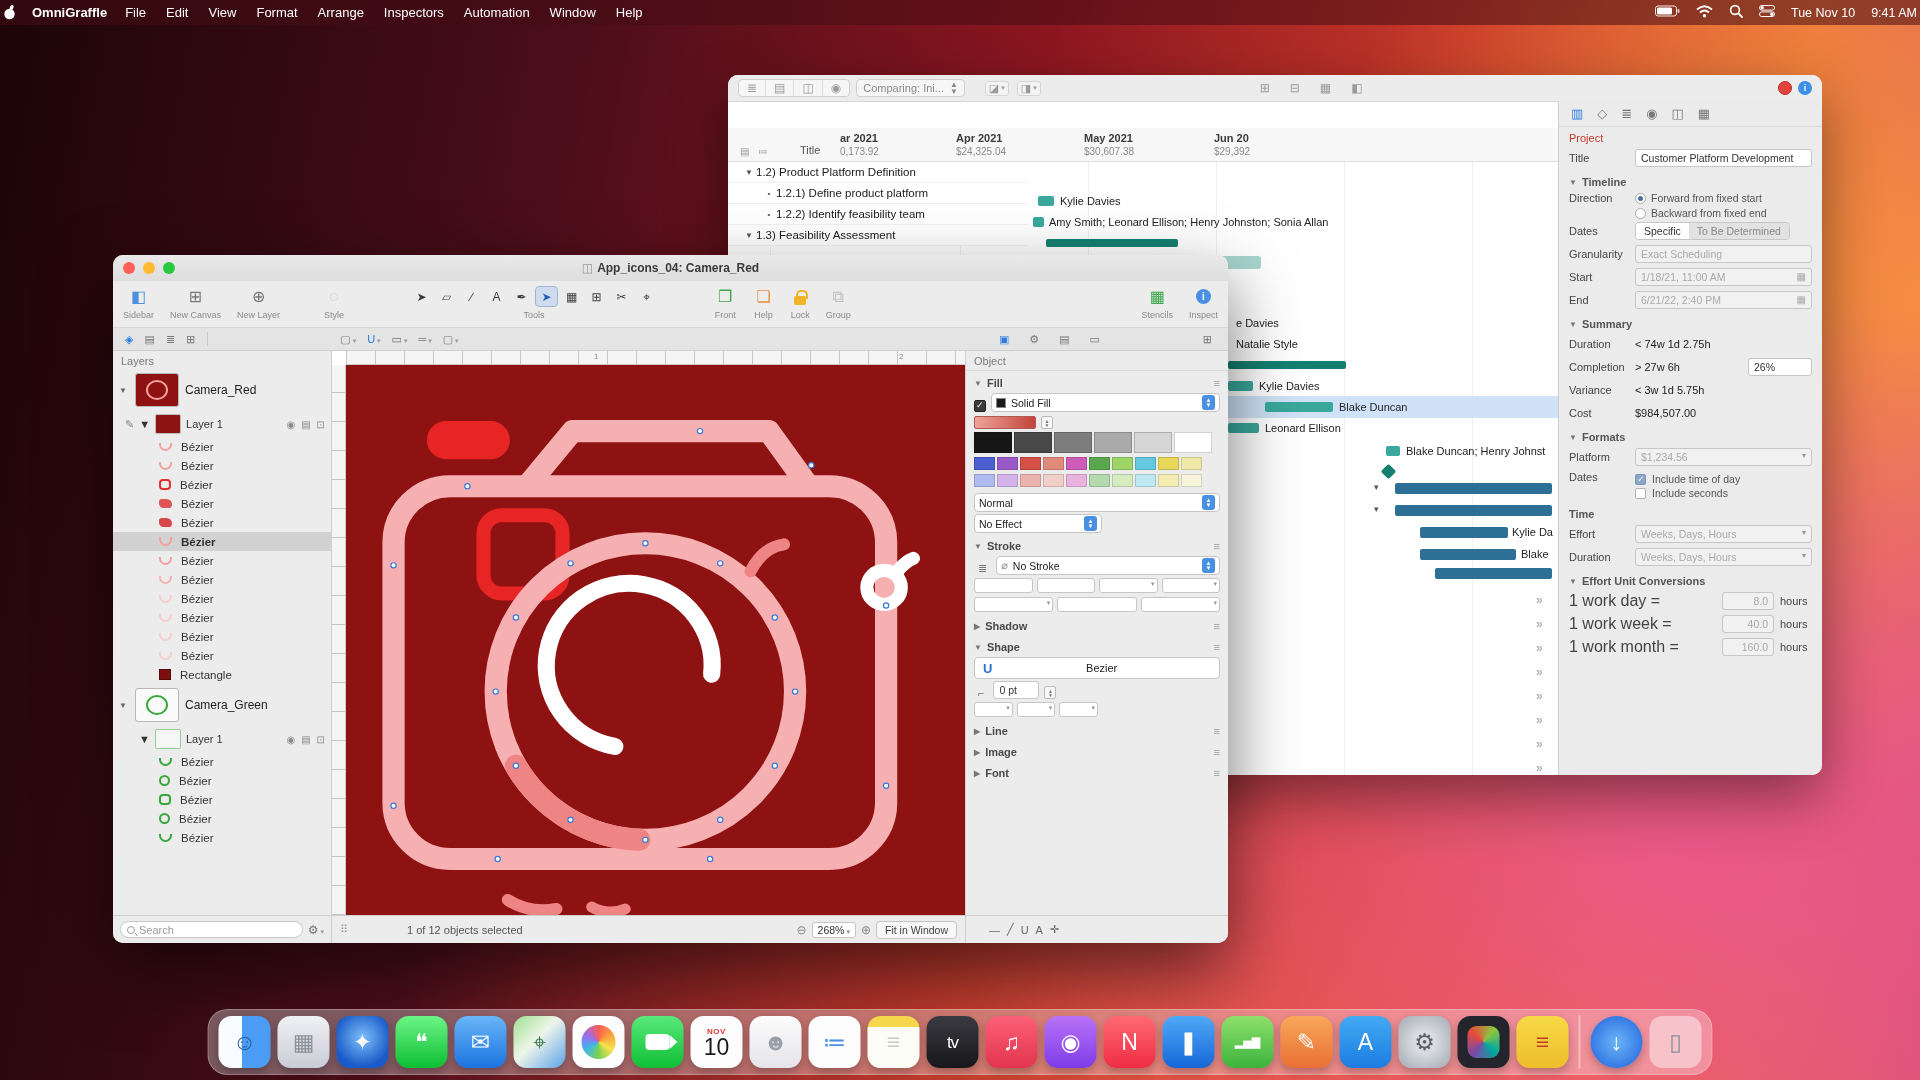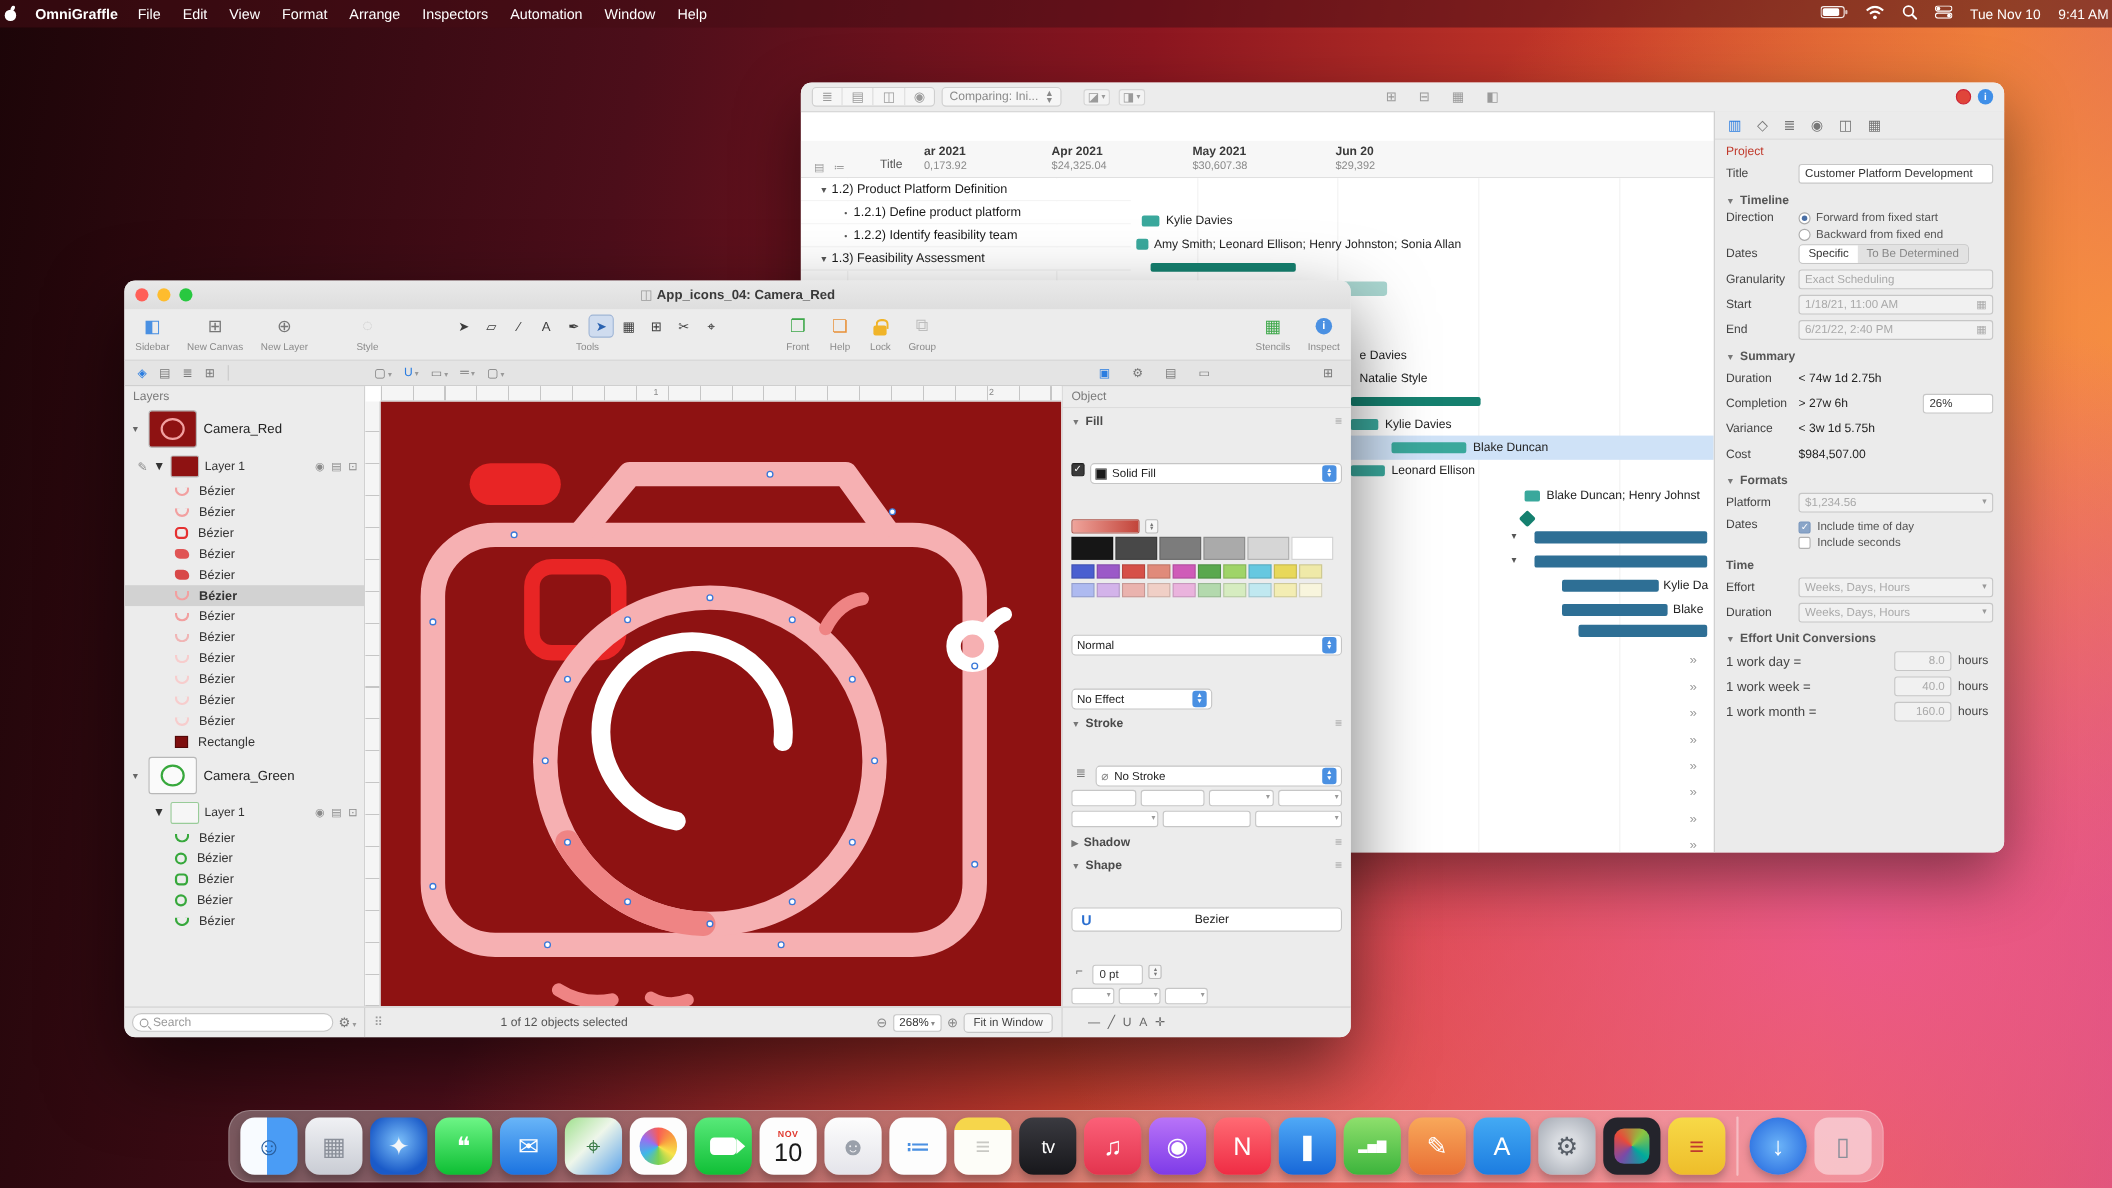--- a/index.html
+++ b/index.html
@@ -85,21 +85,21 @@
   .seg { display:flex; border:1px solid #c6c6c6; border-radius:4px; overflow:hidden; font-size:10.5px; }
   .seg span { padding:2px 8px; }
   .seg .on { background:#fff; color:#333; }
   .seg .off { background:#e2e2e2; color:#888; }
   .calico { font-size:10px; color:#aaa; margin-left:auto; }
   .car2 { font-size:8px; color:#999; margin-left:auto; }
   .cbrow { display:flex; align-items:center; gap:6px; font-size:10.5px; color:#555; margin:2px 0; }
   .cb { width:11px; height:11px; border:1px solid #b2b2b2; border-radius:2px; background:#fff; flex-shrink:0; position:relative; }
   .cb.on { background:#8aa5c8; border-color:#7b97bd; }
   .cb.on::after { content:"✓"; position:absolute; color:#fff; font-size:9px; left:1px; top:-1px; }
-  .lab2 { flex:1; color:#444; font-size:12px; }
+  .lab2 { flex:1; color:#444; font-size:16px; }
   .numf { width:52px; text-align:right; }
   .unit { width:32px; color:#444; font-size:11px; }
   .sumval { font-size:11px; color:#222; }
   
   .og-window { position:absolute; left:113px; top:255px; width:1115px; height:688px; background:#ececec;
     border-radius:10px; box-shadow:0 28px 70px rgba(0,0,0,.55); overflow:hidden; z-index:20; font-size:11px; color:#333; }
   .og-titlebar { height:26px; background:linear-gradient(#e9e9e9,#dedede); display:flex; align-items:center; padding:0 10px; position:relative; }
   .og-title { position:absolute; left:0; right:0; text-align:center; color:#3a3a3a; font-size:12px; font-weight:bold; }
   .og-title .mini { color:#9a9a9a; font-weight:normal; margin-right:4px; }
   .og-toolbar { height:46px; background:#ececec; display:flex; align-items:flex-start; padding:3px 10px 0; }
@@ -160,21 +160,21 @@
     background-image:repeating-linear-gradient(0deg,#c6c6c6 0 1px,transparent 1px 29px); }
   .artboard { position:absolute; top:14px; left:14px; right:0; bottom:0; }
   .artboard svg { width:100%; height:100%; display:block; }
   
   .og-inspector { width:263px; background:#ececec; border-left:1px solid #cfcfcf; overflow:hidden; }
   .oi-head { padding:4px 8px 3px; color:#7a7a7a; font-size:11px; border-bottom:1px solid #dcdcdc; }
   .osec { display:flex; align-items:center; gap:5px; font-weight:bold; color:#4a4a4a; font-size:11px; padding:6px 8px 3px; }
   .osec .arr { font-size:8px; color:#777; }
   .osec .ham { margin-left:auto; color:#9a9a9a; font-weight:normal; }
   .osec .ham::after { content:"≡"; }
-  .orow { display:flex; align-items:flex-start; gap:5px; padding:1px 8px;margin-top:28px; }
+  .orow { display:flex; align-items:flex-end; gap:5px; padding:1px 8px; }
   .dd { display:flex; align-items:center; gap:5px; background:#fff; border:1px solid #c5c5c5; border-radius:4px; height:19px; padding:0 4px; font-size:10.5px; color:#222; flex:1; }
   .dd .mini-sw { width:10px; height:10px; background:#1a1a1a; border:1px solid #888; }
   .dd .nostroke { color:#888; font-size:11px; }
   .stepper { margin-left:auto; width:13px; height:15px; background:#4a90e2; border-radius:3px; color:#fff;
     display:flex; flex-direction:column; align-items:center; justify-content:center; line-height:5px; font-size:6px; flex-shrink:0; }
   .stepper::before { content:"▲"; } .stepper::after { content:"▼"; }
   .fillcb { width:12px; height:12px; background:#3a3a3a; border:1px solid #222; border-radius:2px; position:relative; flex-shrink:0; }
   .fillcb::after { content:"✓"; color:#fff; font-size:9px; position:absolute; left:1px; top:-1px; }
   .cbar { width:62px; height:13px; background:linear-gradient(90deg,#efa49b,#c2443a); border:1px solid #b05a50; border-radius:2px; }
   .gstep { width:12px; height:13px; border:1px solid #bbb; background:#f7f7f7; border-radius:2px; color:#777;
@@ -193,21 +193,21 @@
   .radf { width:46px; }
   
   .og-status { height:28px; background:#ececec; border-top:1px solid #cfcfcf; display:flex; align-items:center; position:relative; }
   .st-search { width:219px; display:flex; align-items:center; gap:5px; padding:0 7px; border-right:1px solid #cfcfcf; height:100%; }
   .searchbox { flex:1; background:#fff; border:1px solid #c7c7c7; border-radius:9px; height:17px; display:flex; align-items:center; gap:4px; padding:0 6px; color:#9a9a9a; font-size:11px; }
   .mag { width:8px; height:8px; border:1.4px solid #9a9a9a; border-radius:50%; position:relative; flex-shrink:0; }
   .mag::after { content:""; position:absolute; width:4px; height:1.4px; background:#9a9a9a; transform:rotate(45deg); left:6px; top:7px; }
   .gearbtn { color:#777; font-size:12px; }
   .gearbtn::after { content:" ▾"; font-size:7px; color:#999; }
   .grip { color:#9a9a9a; font-size:11px; margin-left:8px; letter-spacing:-1px; }
-  .st-sel { margin-left:108px; font-size:11px; color:#555; }
+  .st-sel { margin-left:60px; font-size:11px; color:#555; }
   .zoomer { margin-left:auto; display:flex; align-items:center; gap:5px; }
   .zico { color:#8a8a8a; font-size:12px; }
   .zbox { border:1px solid #c5c5c5; background:#fff; border-radius:3px; padding:1px 5px; font-size:10.5px; color:#333; }
   .zbox::after { content:" ▾"; font-size:7px; color:#888; }
   .fitbtn { border:1px solid #c5c5c5; background:#f7f7f7; border-radius:4px; padding:2px 8px; font-size:10.5px; color:#444; margin-right:8px; }
   .st-right { width:263px; border-left:1px solid #cfcfcf; display:flex; gap:7px; padding:0 9px; height:100%; align-items:center; }
   .ssw { font-size:11px; color:var(--c); }
   
   .dock { position:absolute; left:50%; transform:translateX(-50%); bottom:5px; height:66px;
     background:rgba(255,255,255,.32); border:1px solid rgba(255,255,255,.25); border-radius:20px;

